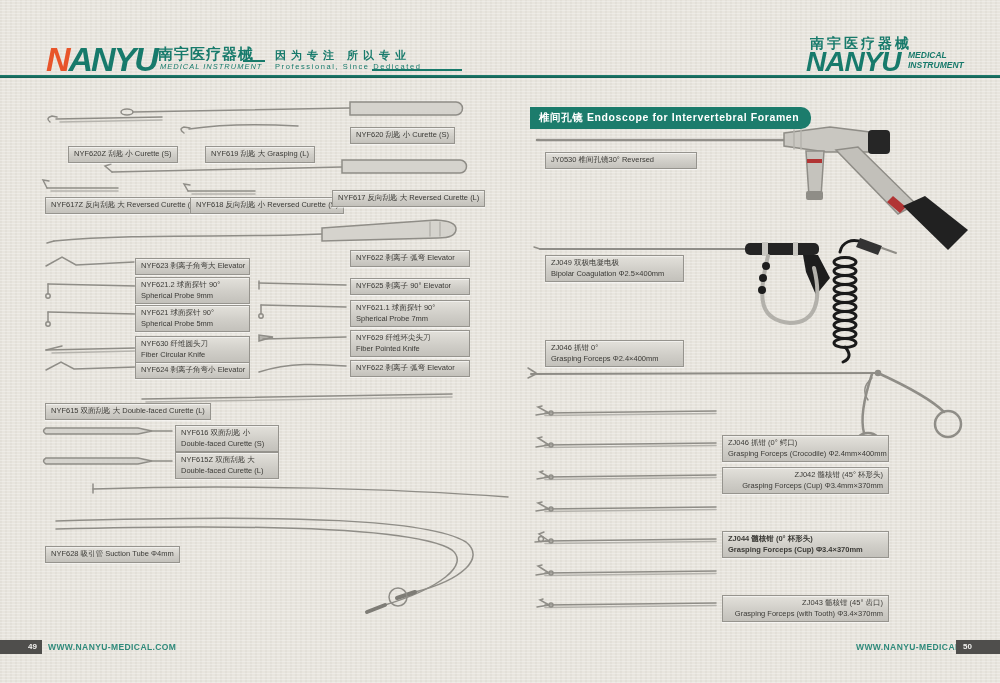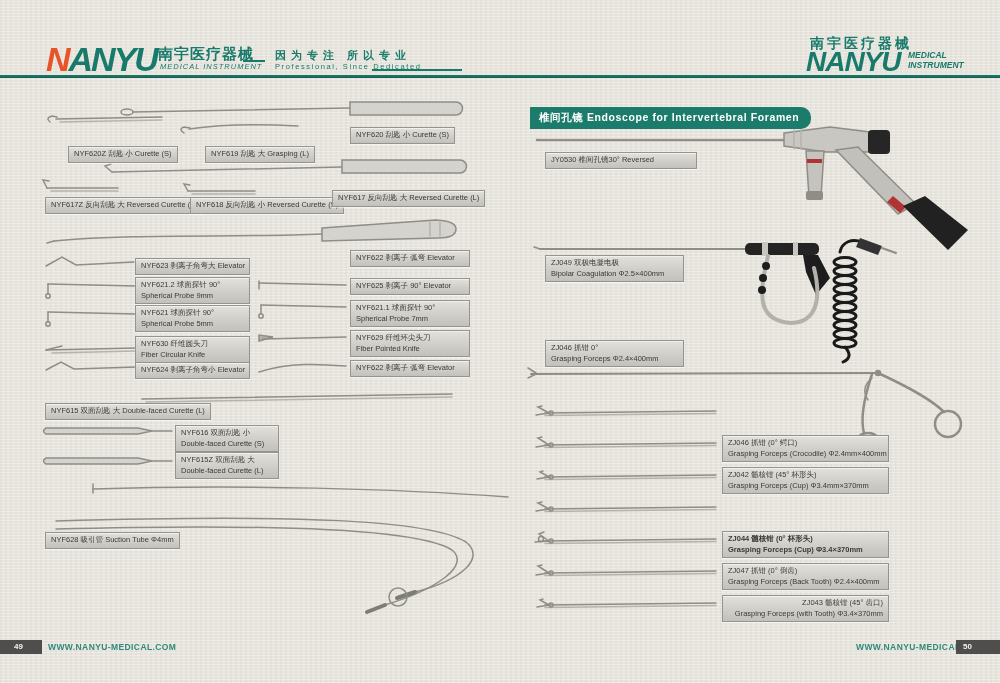--- a/index.html
+++ b/index.html
@@ -24,21 +24,21 @@
   .brand-right{left:806px;top:46px;font-style:italic;font-weight:900;font-size:28px;letter-spacing:-1px;color:#177a6b;}
   .brand-sub-right{left:908px;top:51px;font-style:italic;font-weight:bold;font-size:8.5px;line-height:9.5px;color:#177a6b;}
   
   .plabel{position:absolute;background:linear-gradient(180deg,#e3e1db,#d0cec8 55%,#c3c1bb);
     border:1px solid #96948e;box-shadow:0 1px 1px rgba(255,255,255,.55), inset 0 1px 0 rgba(255,255,255,.5);
     font-size:7.5px;line-height:10.5px;padding:2px 5px;white-space:nowrap;color:#3b3a36;}
   .banner{position:absolute;left:530px;top:107px;background:#1c7c6c;color:#ffffff;font-weight:bold;
     font-size:10.5px;letter-spacing:.6px;padding:4px 12px 4px 9px;border-radius:0 10px 10px 0;white-space:nowrap;}
   
   .foot-bar-left{left:0;top:640px;width:42px;height:14px;background:#4f4e4c;color:#f2f1ef;
-    font-size:8px;font-weight:bold;text-align:center;line-height:14px;padding-right:5px;box-sizing:border-box;}
+    font-size:8px;font-weight:bold;text-align:right;line-height:14px;padding-right:5px;box-sizing:border-box;}
   .foot-bar-right{left:956px;top:640px;width:44px;height:14px;background:#4f4e4c;color:#f2f1ef;
     font-size:8px;font-weight:bold;line-height:14px;padding-left:7px;box-sizing:border-box;}
   .site{top:641.5px;font-size:8.5px;font-weight:bold;letter-spacing:.4px;color:#2f8a7b;text-decoration:none;}
   .site-left{left:48px;}
   .site-right{left:856px;}
   svg{position:absolute;left:0;top:0;}
 </style>
 </head>
 <body>
 
@@ -329,52 +329,48 @@
       <div>NYF615 双面刮匙 大  Double-faced Curette (L)</div>
     </div>
   <div class="plabel" style="left:175px;top:425px;width:92px;">
       <div>NYF616 双面刮匙 小</div>
       <div>Double-faced Curette (S)</div>
     </div>
   <div class="plabel" style="left:175px;top:452px;width:92px;">
       <div>NYF615Z 双面刮匙 大</div>
       <div>Double-faced Curette (L)</div>
     </div>
-  <div class="plabel" style="left:45px;top:532px;">
+  <div class="plabel" style="left:45px;top:546px;">
       <div>NYF628 吸引管 Suction Tube  Φ4mm</div>
     </div>
 
   <div class="banner">椎间孔镜 Endoscope for Intervertebral Foramen</div>
   <div class="plabel" style="left:545px;top:152px;width:140px;">
       <div>JY0530 椎间孔镜30°  Reversed</div>
     </div>
   <div class="plabel" style="left:545px;top:255px;width:127px;">
       <div>ZJ049 双极电凝电极</div>
       <div>Bipolar Coagulation  Φ2.5×400mm</div>
     </div>
   <div class="plabel" style="left:545px;top:340px;width:127px;">
       <div>ZJ046 抓钳 0°</div>
       <div>Grasping Forceps  Φ2.4×400mm</div>
     </div>
 
   <div class="plabel" style="left:722px;top:435px;width:155px;">
       <div>ZJ046 抓钳 (0°  鳄口)</div>
       <div>Grasping Forceps (Crocodile)  Φ2.4mm×400mm</div>
     </div>
-  <div class="plabel" style="left:722px;top:467px;width:155px;">
+  <div class="plabel" style="left:722px;top:467px;width:155px;text-align:right;">
       <div>ZJ042 髓核钳 (45° 杯形头)</div>
       <div>Grasping Forceps (Cup)  Φ3.4mm×370mm</div>
     </div>
   <div class="plabel" style="left:722px;top:531px;width:155px;font-weight:bold;">
       <div>ZJ044 髓核钳 (0° 杯形头)</div>
       <div>Grasping Forceps (Cup)  Φ3.4×370mm</div>
-    </div>
-  <div class="plabel" style="left:722px;top:563px;width:155px;">
-      <div>ZJ047 抓钳 (0° 倒齿)</div>
-      <div>Grasping Forceps (Back Tooth)  Φ2.4×400mm</div>
     </div>
   <div class="plabel" style="left:722px;top:595px;width:155px;text-align:right;">
       <div>ZJ043 髓核钳 (45° 齿口)</div>
       <div>Grasping Forceps (with Tooth)  Φ3.4×370mm</div>
     </div>
 
   <div class="abs foot-bar-left">49</div>
   <a class="abs site site-left" href="#">WWW.NANYU-MEDICAL.COM</a>
   <a class="abs site site-right" href="#">WWW.NANYU-MEDICAL.COM</a>
   <div class="abs foot-bar-right">50</div>

